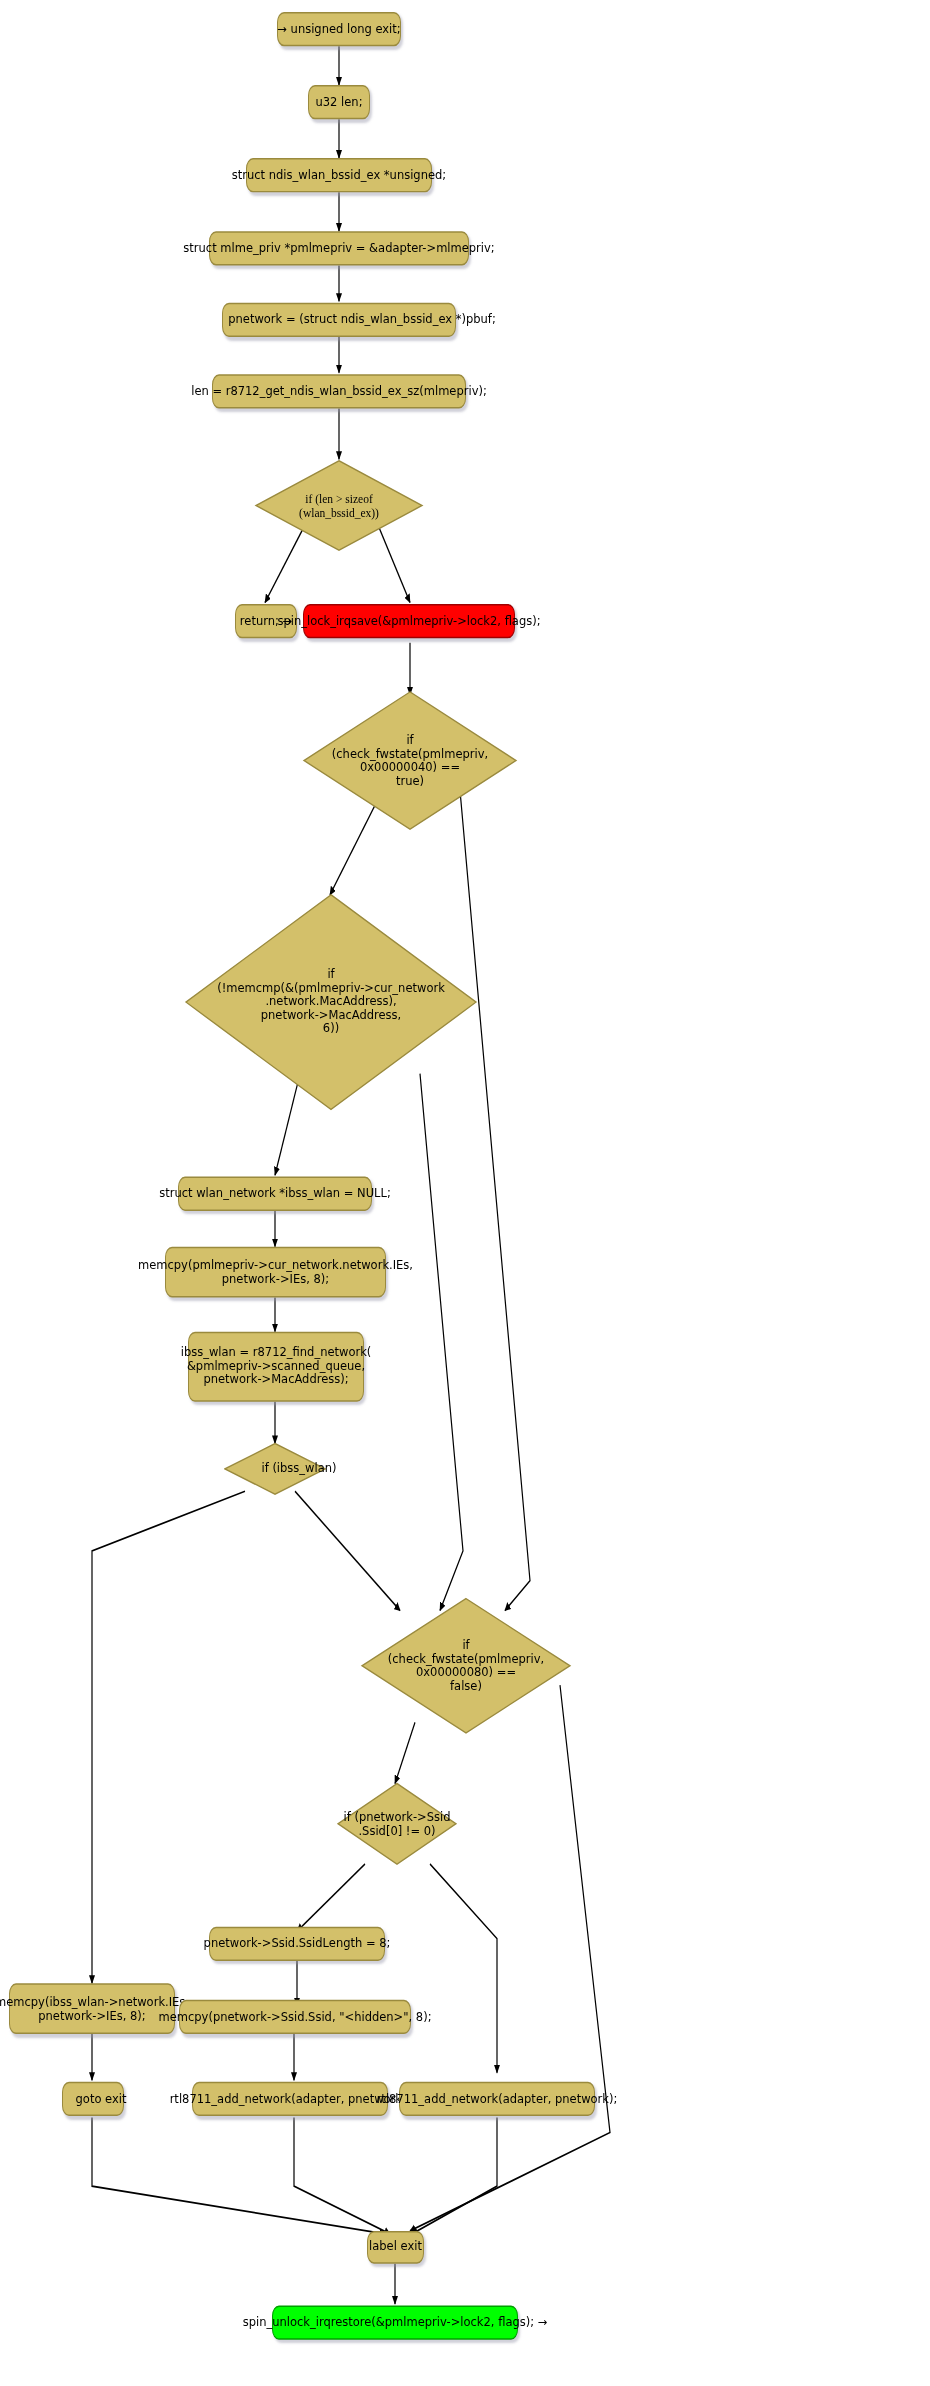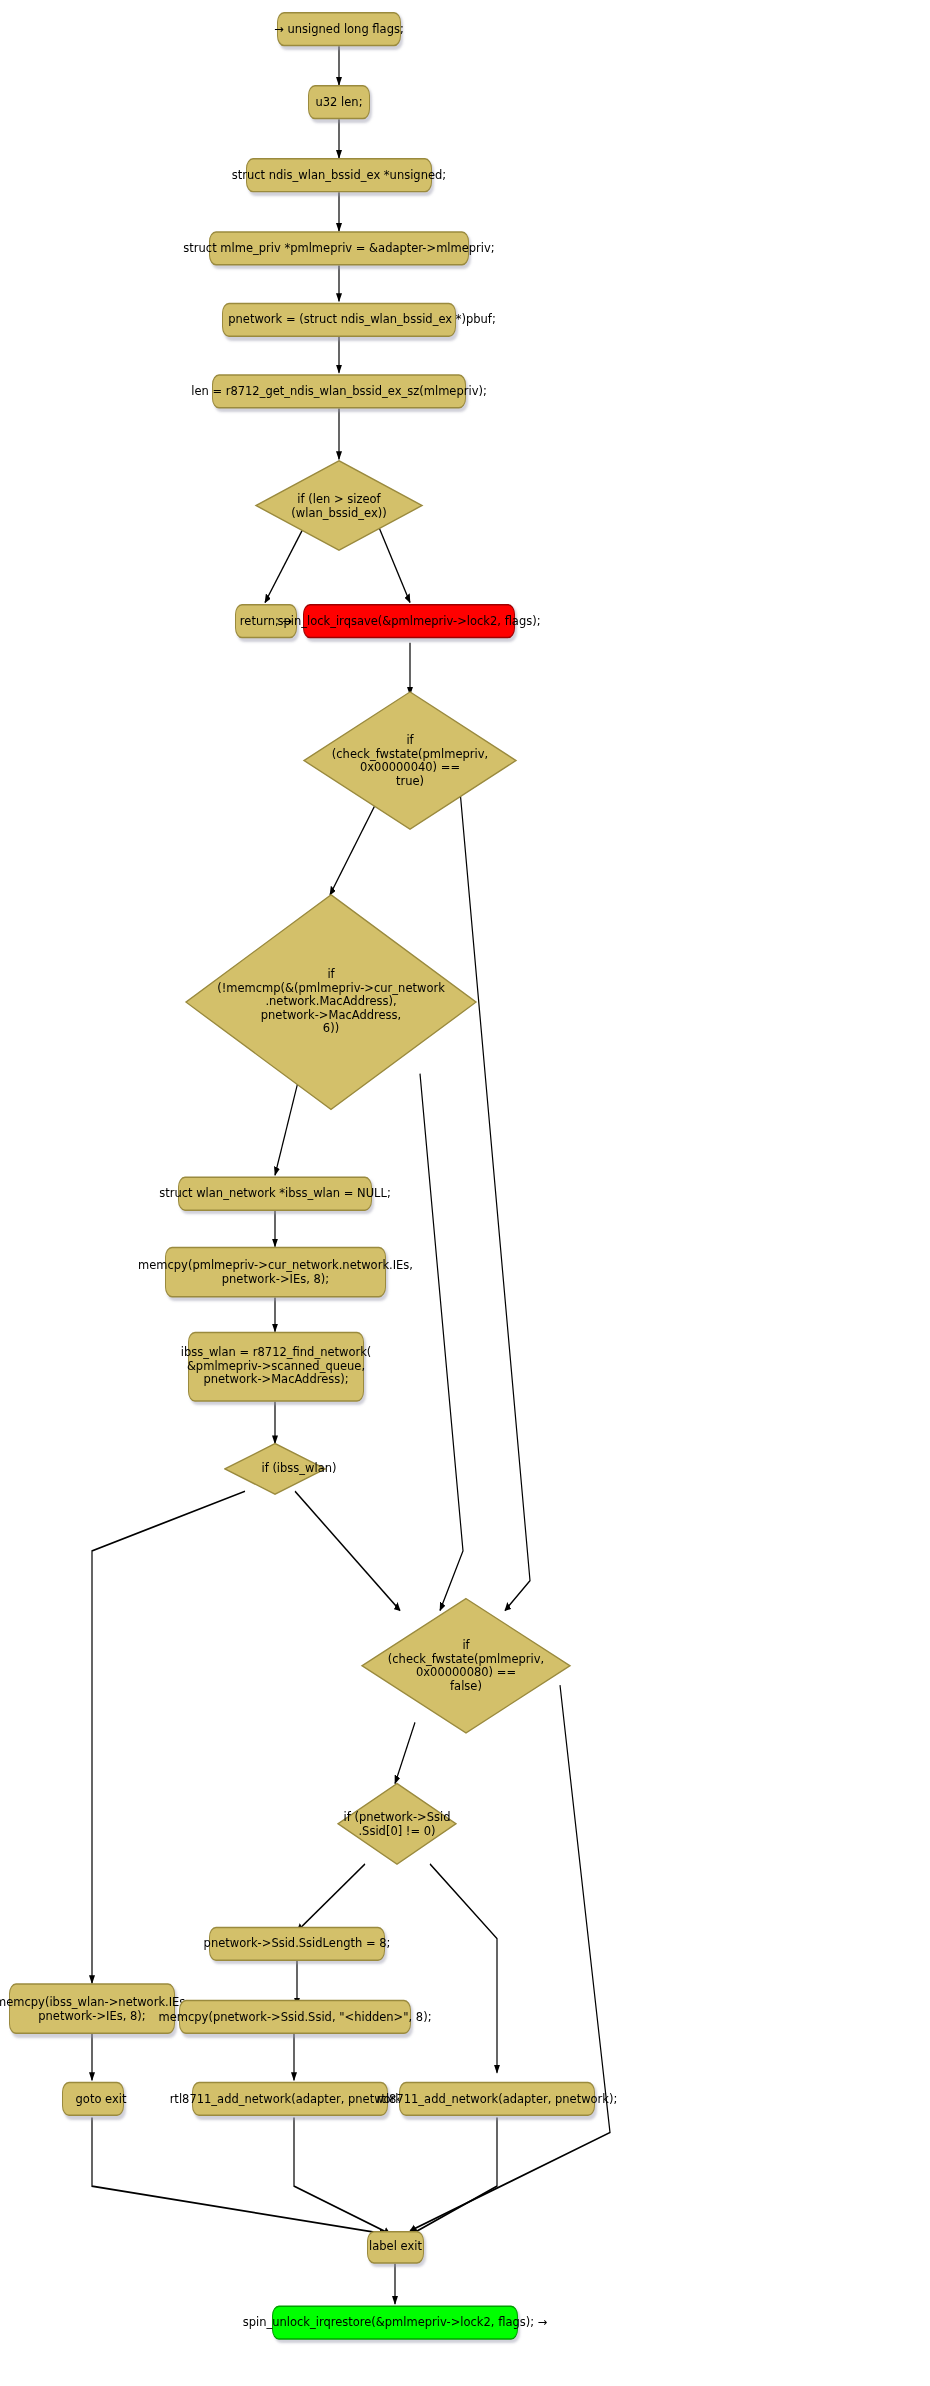--- a/index.html
+++ b/index.html
@@ -108,21 +108,21 @@
 
       <path d="M 294 1420 L 294 1466 L 390 1498"></path>
 
       <path d="M 497 1420 L 497 1466 L 412 1498"></path>
 
       <path d="M 395 1518 L 395 1545"></path>
     </g>
   </svg>
 
   <div class="node rect" style="left: 277px; top: 8px; width: 124px; height: 23px; transform-origin: center center;">
-    <span style="display: inline-block; transform-origin: center center; transform: scaleY(0.670578);">→ unsigned long flags;</span>
+    <span style="display: inline-block; transform-origin: center center; transform: scaleY(0.670578);">→ unsigned long exit;</span>
   </div>
 
   <div class="node rect" style="left: 308px; top: 57px; width: 62px; height: 23px; transform-origin: center center;">
     <span style="display: inline-block; transform-origin: center center; transform: scaleY(0.670578);">u32 len;</span>
   </div>
 
   <div class="node rect" style="left: 246px; top: 106px; width: 186px; height: 23px; transform-origin: center center;">
     <span style="display: inline-block; transform-origin: center center; transform: scaleY(0.670578);">struct ndis_wlan_bssid_ex *unsigned;</span>
   </div>
 
@@ -135,21 +135,21 @@
   </div>
 
   <div class="node rect" style="left: 212px; top: 251px; width: 254px; height: 23px; transform-origin: center center;">
     <span style="display: inline-block; transform-origin: center center; transform: scaleY(0.670578);">len = r8712_get_ndis_wlan_bssid_ex_sz(mlmepriv);</span>
   </div>
 
   <div class="node diamond" style="left: 254px; top: 307px; width: 170px; height: 64px; transform-origin: center center;">
     <svg class="dshape" viewBox="0 0 170 64" preserveAspectRatio="none">
       <polygon points="85,2 168,32 85,62 2,32" fill="#D3C06A" stroke="#9A8A3E" stroke-width="1"></polygon>
     </svg>
-    <span class="dlabel" style="display: inline-block; transform-origin: center center; transform: scaleY(0.670578);">if (len &gt; sizeof
+    <span class="dlabel" style="display: inline-block; transform-origin: center center; transform: scaleY(0.670578); font-family: Liberation Serif, serif;">if (len &gt; sizeof
 (wlan_bssid_ex))</span>
   </div>
 
   <div class="node rect" style="left: 235px; top: 405px; width: 62px; height: 23px; transform-origin: center center;">
     <span style="display: inline-block; transform-origin: center center; transform: scaleY(0.670578);">return; →</span>
   </div>
 
   <div class="node rect red" style="left: 303px; top: 405px; width: 212px; height: 23px; transform-origin: center center;">
     <span style="display: inline-block; transform-origin: center center; transform: scaleY(0.670578);">spin_lock_irqsave(&amp;pmlmepriv-&gt;lock2, flags);</span>
   </div>

